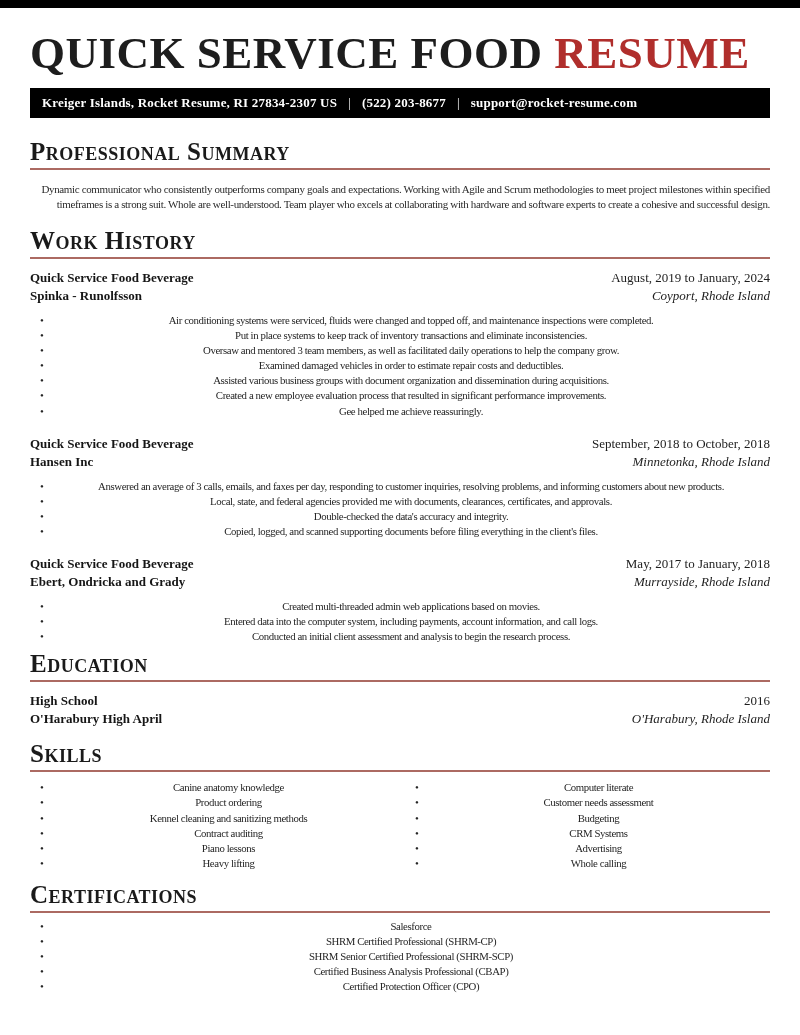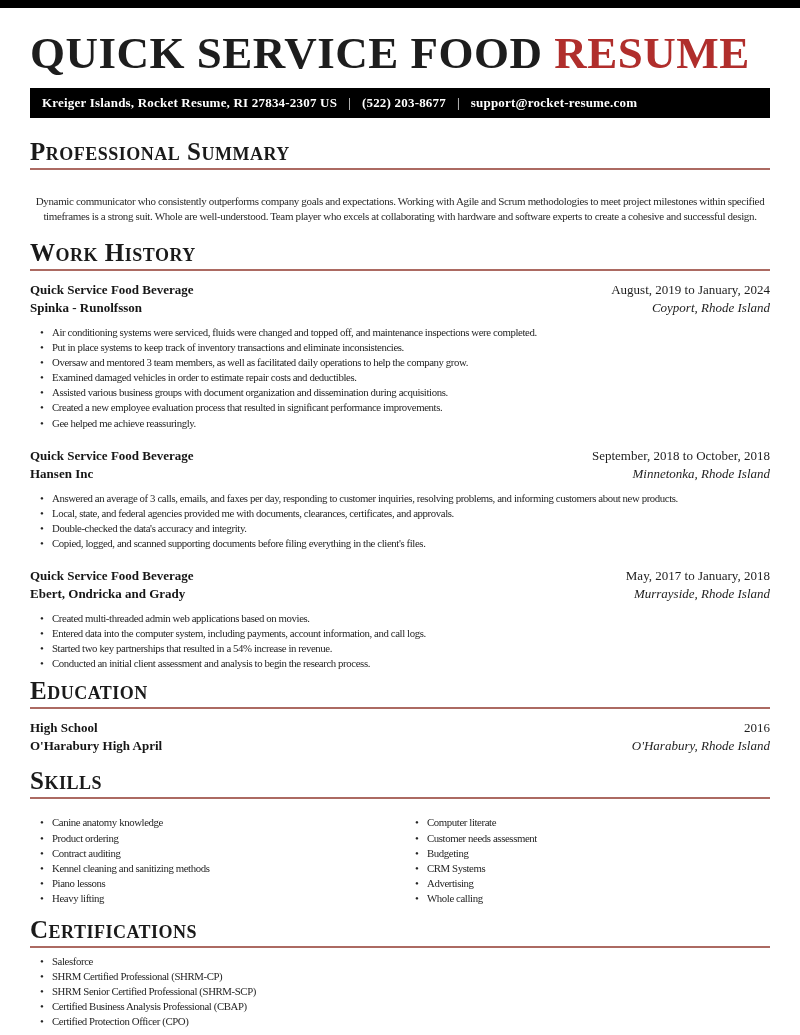--- a/index.html
+++ b/index.html
@@ -32,39 +32,39 @@
     font-variant:small-caps;font-size:25px;line-height:24px;font-weight:bold;
     color:#1a1a1a;letter-spacing:0.5px;margin:0 0 4px 0;
   }
   .sec-summary h2{margin-top:22px;}
   .sec-work h2{margin-top:18px;}
   .sec-education h2{margin-top:8px;}
   .sec-skills h2{margin-top:14px;}
   .sec-certifications h2{margin-top:12px;}
   .rule{height:2px;background:var(--rule-color);}
   .summary-text{
-    margin:24px 0 0 0;font-size:11px;line-height:14.5px;letter-spacing:-0.35px;
-    color:var(--body-ink);text-align:center;
+    margin:12px 0 0 0;font-size:11px;line-height:14.5px;letter-spacing:-0.35px;
+    color:var(--body-ink);text-align:right;
   }
   .job{margin-top:10px;}
   .job + .job{margin-top:16px;}
   .hrow{display:flex;justify-content:space-between;align-items:flex-end;line-height:18px;}
   .hrow .lt{font-weight:bold;font-size:13px;color:#161616;}
   .hrow .rt{font-size:13px;color:#1d1d1d;}
   .hrow .rt.ital{font-style:italic;}
   ul.bullets{list-style:none;margin:8px 0 0 0;padding:0;}
   ul.bullets li{
     position:relative;padding-left:22px;font-size:10.8px;line-height:15.1px;
-    letter-spacing:-0.4px;color:#262626;white-space:nowrap;
+    letter-spacing:-0.4px;color:#262626;white-space:nowrap;text-align:center;
   }
   ul.bullets li::before{
     content:"\2022";position:absolute;left:10px;top:0;font-size:11px;color:#262626;
   }
   .edu{margin-top:10px;}
-  .skills-cols{display:flex;margin-top:8px;}
+  .skills-cols{display:flex;margin-top:0;}
   .skills-cols ul.bullets{flex:0 0 375px;margin-top:8px;}
   .skills-cols ul.bullets + ul.bullets{flex:1;}
   .sec-certifications ul.bullets{margin-top:6px;}
 </style>
 </head>
 <body>
 
 <div class="page">
   <div class="topbar"></div>
 
@@ -136,21 +136,20 @@
           <span class="rt">May, 2017 to January, 2018</span>
         </div>
         <div class="hrow">
           <span class="lt">Ebert, Ondricka and Grady</span>
           <span class="rt ital">Murrayside, Rhode Island</span>
         </div>
         <ul class="bullets">
 
         <li>Created multi-threaded admin web applications based on movies.</li>
             <li>Entered data into the computer system, including payments, account information, and call logs.</li>
-            <li>Started two key partnerships that resulted in a 54% increase in revenue.</li>
             <li>Conducted an initial client assessment and analysis to begin the research process.</li>
           </ul>
       </article>
     </section>
 
     <section class="sec-education">
       <h2>Education</h2>
       <div class="rule"></div>
       <div class="edu">
         <div class="hrow">
@@ -165,22 +164,22 @@
     </section>
 
     <section class="sec-skills">
       <h2>Skills</h2>
       <div class="rule"></div>
       <div class="skills-cols">
         <ul class="bullets">
 
         <li>Canine anatomy knowledge</li>
             <li>Product ordering</li>
+            <li>Kennel cleaning and sanitizing methods</li>
             <li>Contract auditing</li>
-            <li>Kennel cleaning and sanitizing methods</li>
             <li>Piano lessons</li>
             <li>Heavy lifting</li>
           </ul>
         <ul class="bullets">
 
         <li>Computer literate</li>
             <li>Customer needs assessment</li>
             <li>Budgeting</li>
             <li>CRM Systems</li>
             <li>Advertising</li>

